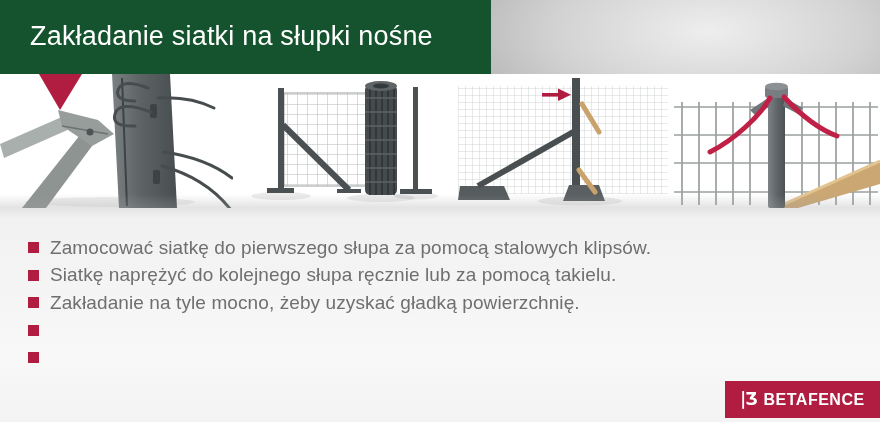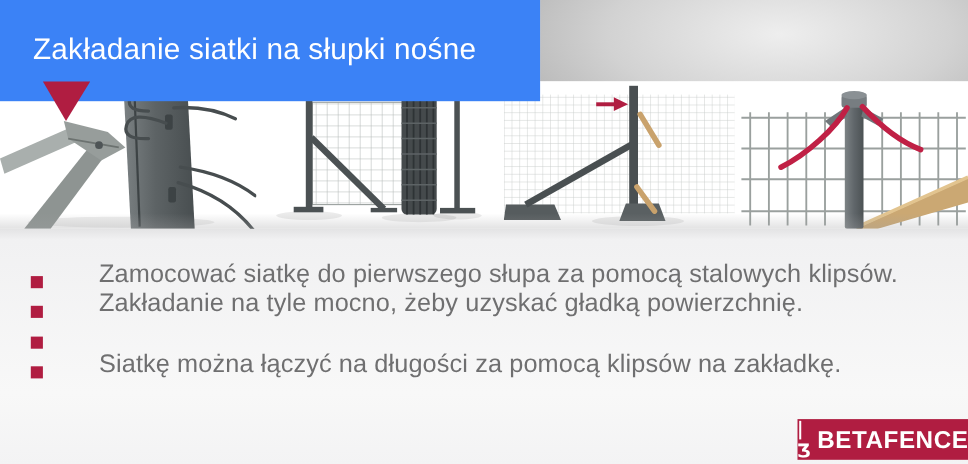--- a/index.html
+++ b/index.html
@@ -4,22 +4,22 @@
 <style>
   html,body{margin:0;padding:0;}
   body{
     width:880px;height:422px;position:relative;overflow:hidden;
     background:#ffffff;
     font-family:"Liberation Sans","DejaVu Sans",sans-serif;
     -webkit-font-smoothing:antialiased;
   }
   
   .header-red{
-    position:absolute;left:0;top:0;width:491px;height:92px;
-    background:#3b82f6;display:flex;align-items:center;z-index:3;
+    position:absolute;left:0;top:0;width:491px;height:74px;
+    background:#14532d;display:flex;align-items:center;z-index:3;
   }
   .header-title{
     margin:0;padding:0 0 2px 30px;color:#ffffff;
     font-size:27px;font-weight:500;letter-spacing:.2px;white-space:nowrap;
   }
   .header-gray{
     position:absolute;left:491px;top:0;width:389px;height:74px;
     background:radial-gradient(ellipse 300px 130px at 56% 42%, #eeeeee 0%, #d2d2d2 52%, #ababab 100%);
   }
   .notch{
@@ -39,35 +39,35 @@
     position:absolute;left:0;bottom:0;width:880px;height:14px;
     background:linear-gradient(to bottom, rgba(180,180,180,0) 0%, rgba(160,160,162,.30) 100%);
   }
   
   .instructions{
     position:absolute;left:0;top:208px;width:880px;height:214px;
     background:linear-gradient(to bottom,#e3e3e4 0px,#f1f1f2 10px,#f8f8f8 70%,#f3f3f4 100%);
   }
   .instructions ul{list-style:none;margin:0;padding:26px 0 0 28px;}
   .instructions li{
-    display:flex;align-items:flex-end;height:27.5px;
-    font-size:23px;color:#6f6f70;letter-spacing:.1px;white-space:nowrap;gap:40px;
+    display:flex;align-items:center;height:27.5px;
+    font-size:19px;color:#6f6f70;letter-spacing:.1px;white-space:nowrap;
   }
   .bullet{width:11px;height:11px;background:#b01d41;margin-right:11px;flex:none;}
   
   .logo{
     position:absolute;right:0;bottom:4px;width:155px;height:37px;
     background:#b01d41;color:#ffffff;display:flex;align-items:center;justify-content:center;
     gap:7px;z-index:5;
   }
   .logo-mark{
     font-family:"DejaVu Sans",sans-serif;font-weight:bold;font-size:16px;
     transform:scaleY(1.05);letter-spacing:-1px;
   }
-  .logo-text{font-weight:bold;font-size:22px;letter-spacing:.5px;}
+  .logo-text{font-weight:bold;font-size:16px;letter-spacing:.5px;}
 </style>
 </head>
 <body>
 
 <header>
   <div class="header-red">
     <h1 class="header-title">Zakładanie siatki na słupki nośne</h1>
   </div>
   <div class="header-gray"></div>
   <div class="notch"></div>
@@ -200,28 +200,31 @@
 </section>
 
 <section class="instructions">
   <ul>
     <li>
       <span class="bullet"></span>
       <span>Zamocować siatkę do pierwszego słupa za pomocą stalowych klipsów.</span>
     </li>
     <li>
       <span class="bullet"></span>
+      <span>Siatkę naprężyć do kolejnego słupa ręcznie lub za pomocą takielu.</span>
+    </li>
+    <li>
+      <span class="bullet"></span>
       <span>Zakładanie na tyle mocno, żeby uzyskać gładką powierzchnię.</span>
     </li>
     <li>
       <span class="bullet"></span>
     </li>
     <li>
       <span class="bullet"></span>
-      <span>Siatkę można łączyć na długości za pomocą klipsów na zakładkę.</span>
     </li>
   </ul>
 </section>
 
 <div class="logo">
   <span class="logo-mark">|Ʒ</span>
   <span class="logo-text">BETAFENCE</span>
 </div>
 
 </body></html>

